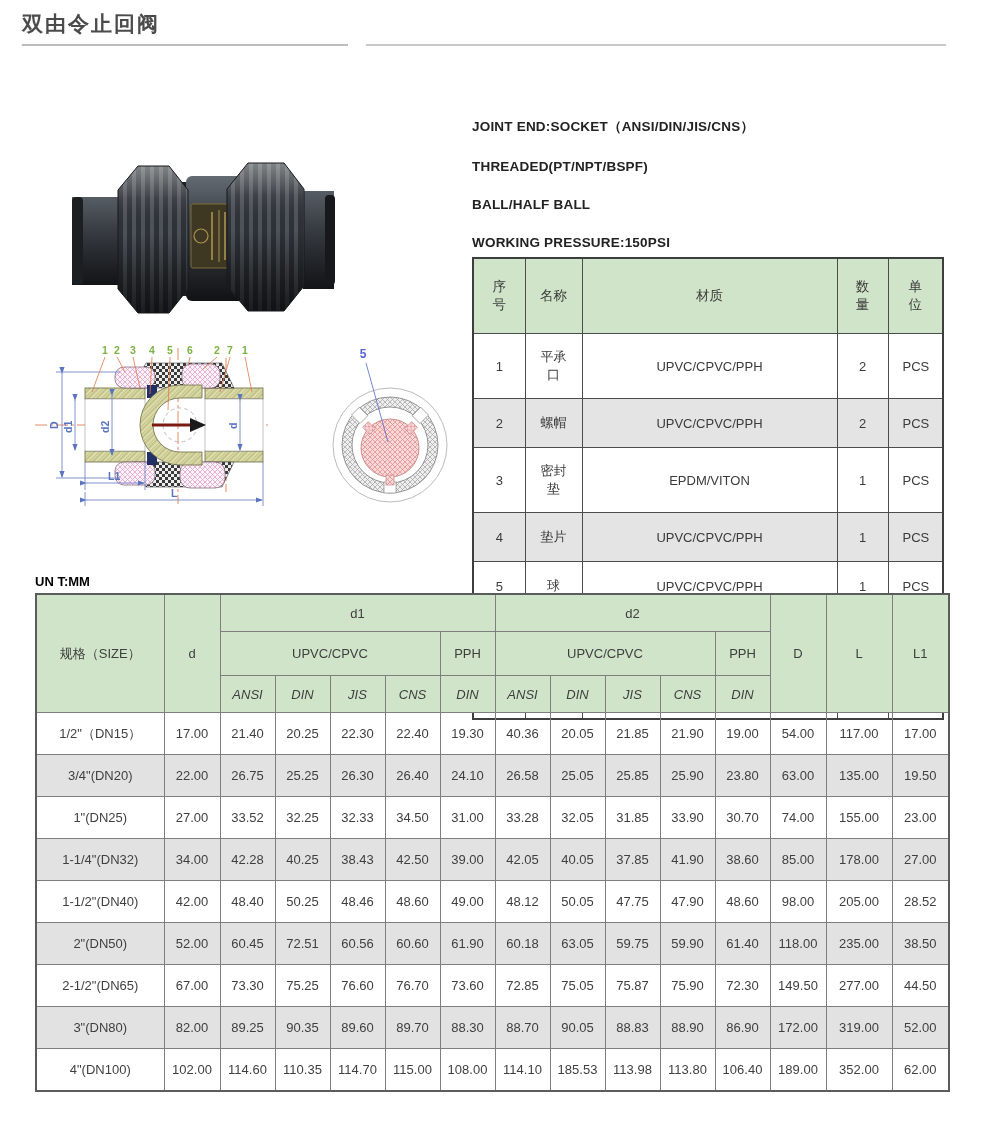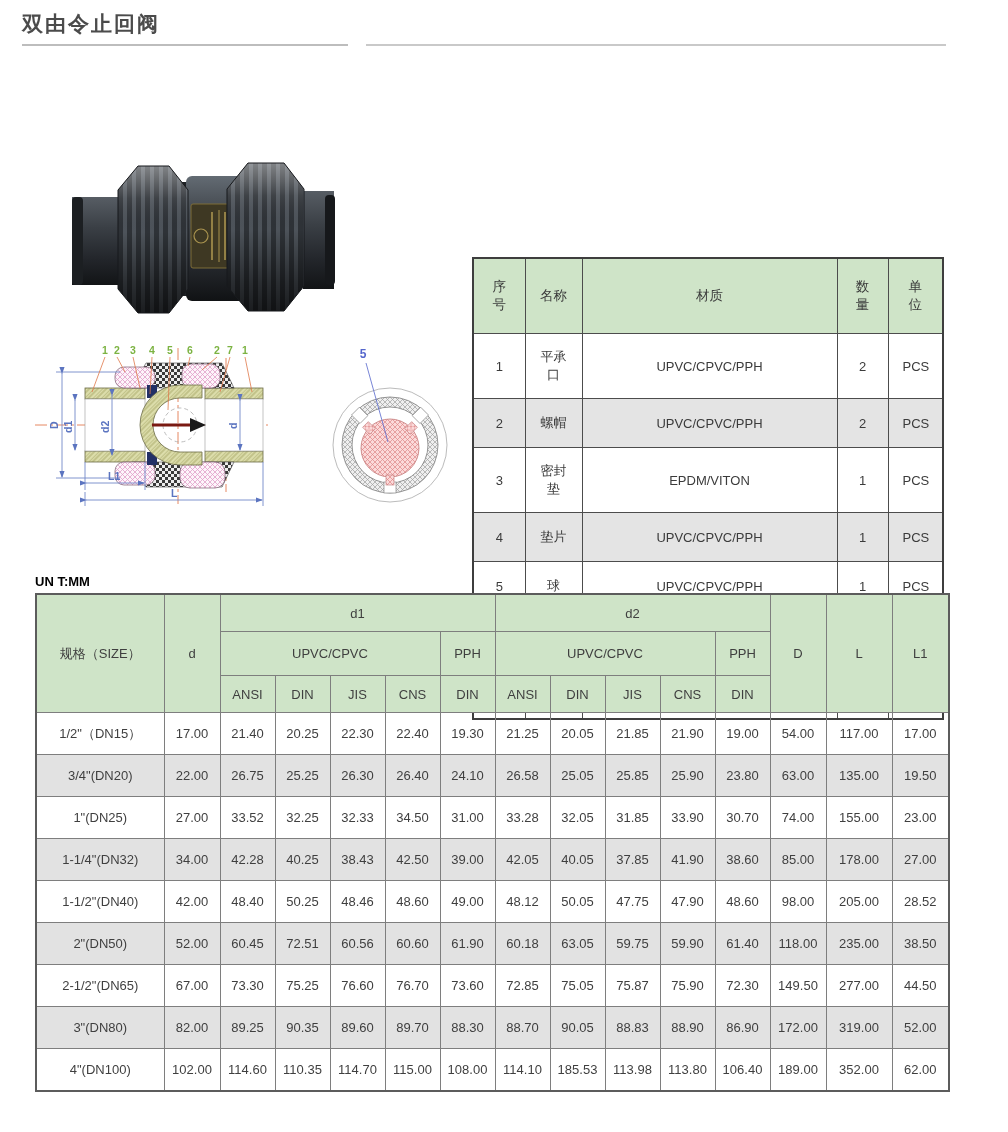--- a/index.html
+++ b/index.html
@@ -36,21 +36,21 @@
   
   .unit-note{position:absolute;left:35px;top:574px;width:885px;text-align:left;
              font-size:13px;font-weight:600;color:#000000;}
 
   
   .dims{position:absolute;left:35px;top:593px;width:913px;font-size:13px;border:2px solid #5c5c5c;}
   .dims th,.dims td{border:1px solid #7e7e7e;text-align:center;padding:0;color:#3f3f3f;}
   .dims thead th{background:#cfe4c8;font-weight:normal;}
   .dims .h1 th{height:36px;}
   .dims .h2 th{height:43px;}
-  .dims .h3 th{height:36px;}
+  .dims .h3 th{height:36px;font-style:italic;}
   .dims tbody td{height:41px;}
   .dims tbody tr.alt td{background:#e2e2e2;}
   .c-size{width:128px}.c-d{width:56px}.c-n{width:55px}.c-D{width:56px}.c-L{width:66px}.c-L1{width:57px}
 </style>
 </head>
 <body>
 
 <div class="page">
 
   <div class="title-cn">双由令止回阀</div>
@@ -106,20 +106,26 @@
     <g>
       <path d="M78,66 L109,66 L128,90 L128,189 L109,213 L78,213 L58,189 L58,90 Z" fill="url(#ridges)"></path>
       <path d="M78,66 L109,66 L128,90 L128,189 L109,213 L78,213 L58,189 L58,90 Z" fill="url(#shadeV)" stroke="#17191c"></path>
     </g>
     <g>
       <path d="M188,63 L224,63 L244,89 L244,186 L224,211 L188,211 L167,186 L167,89 Z" fill="url(#ridges)"></path>
       <path d="M188,63 L224,63 L244,89 L244,186 L224,211 L188,211 L167,186 L167,89 Z" fill="url(#shadeV)" stroke="#17191c"></path>
     </g>
   </svg>
 
+  <div class="specs">
+    <div class="spec-line">JOINT END:SOCKET（ANSI/DIN/JIS/CNS）</div>
+    <div class="spec-line">THREADED(PT/NPT/BSPF)</div>
+    <div class="spec-line">BALL/HALF BALL</div>
+    <div class="spec-line">WORKING PRESSURE:150PSI</div>
+  </div>
 
   <table class="parts">
     <colgroup>
         <col style="width:52px">
         <col style="width:57px">
         <col style="width:255px">
         <col style="width:51px">
         <col style="width:55px">
       </colgroup>
     <thead>
@@ -361,21 +367,21 @@
     </thead>
     <tbody>
         <tr>
           <td>1/2"（DN15）</td>
           <td>17.00</td>
           <td>21.40</td>
           <td>20.25</td>
           <td>22.30</td>
           <td>22.40</td>
           <td>19.30</td>
-          <td>21.25</td>
+          <td>40.36</td>
           <td>20.05</td>
           <td>21.85</td>
           <td>21.90</td>
           <td>19.00</td>
           <td>54.00</td>
           <td>117.00</td>
           <td>17.00</td>
         </tr>
         <tr class="alt">
           <td>3/4"(DN20)</td>

